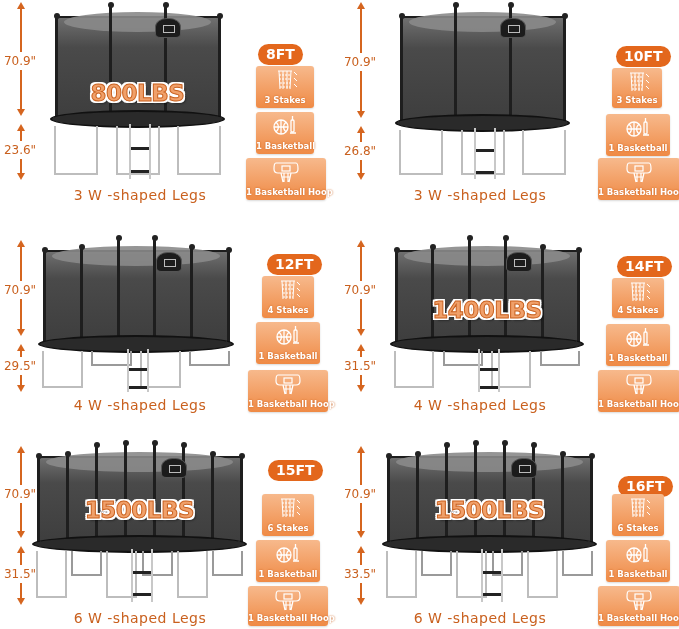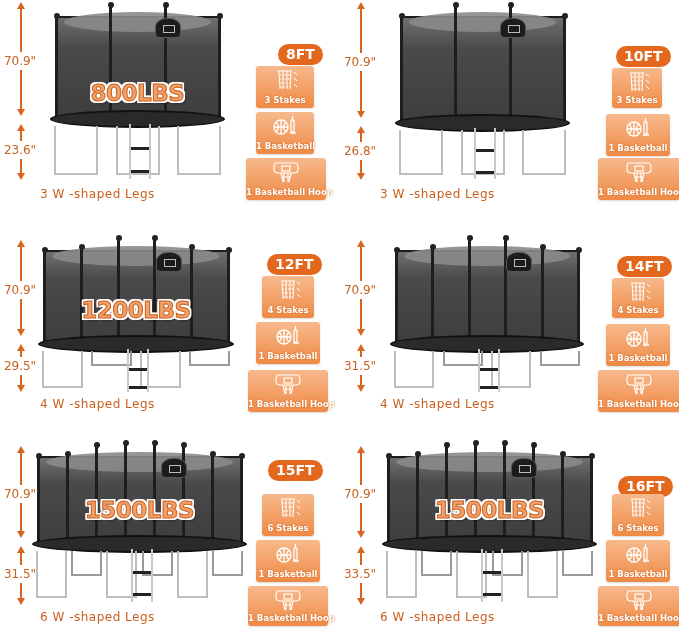--- a/index.html
+++ b/index.html
@@ -47,21 +47,21 @@
   .lbs {
     position: absolute; text-align: center; font-weight: bold;
     font-family: "DejaVu Sans", sans-serif; font-size: 23px; color: #f0a06a;
     letter-spacing: -0.5px;
     text-shadow: -2px -2px 0 #fff, 2px -2px 0 #fff, -2px 2px 0 #fff, 2px 2px 0 #fff,
                  0 2px 0 #fff, 0 -2px 0 #fff, 2px 0 0 #fff, -2px 0 0 #fff,
                  3px 3px 2px rgba(0,0,0,.35);
     -webkit-text-stroke: 1px #c9601e;
   }
   .legs-label {
-    position: absolute; font-size: 12px; color: #c9601e;
+    position: absolute; text-align: center; font-size: 14px; color: #c9601e;
     font-family: "DejaVu Sans", sans-serif; letter-spacing: 0.5px;
   }
 
   .size-badge {
     position: absolute; height: 21px; padding: 0 8px; border-radius: 11px;
     background: #e3671c; color: #fff; font-weight: bold; font-size: 14px;
     line-height: 21px; text-align: center; font-family: "DejaVu Sans", sans-serif;
   }
   .acc {
     position: absolute; border-radius: 3px;
@@ -112,21 +112,21 @@
         <div class="leg" style="left:4px;top:126px;width:44px;height:49px;"></div>
         <div class="leg" style="left:66px;top:126px;width:44px;height:49px;"></div>
         <div class="leg" style="left:127px;top:126px;width:44px;height:49px;"></div>
         <div class="ladder" style="left:79px;top:124px;width:22px;height:55px;">
           <div class="rung" style="top:23px;"></div>
           <div class="rung" style="top:46px;"></div>
         </div>
       </div>
     <div class="lbs" style="left: 50px; width: 175px; top: 80px;">800LBS</div>
     <div class="legs-label" style="left: 40px; width: 200px; top: 187px;">3 W -shaped Legs</div>
-    <div class="size-badge" style="left: 258px; top: 44px; margin-left: 20px;">8FT</div>
+    <div class="size-badge" style="left: 258px; top: 44px;">8FT</div>
     <div class="acc acc0" style="left: 256px; top: 66px; width: 58px; height: 42px;">
       <div class="acc-icon"><svg width="100%" height="22" viewBox="0 0 40 22">
             <g stroke="#fff" stroke-width="1" fill="none">
           <path d="M13 2 L27 2 M14 2 L15 20 M18 2 L18 20 M22 2 L22 20 M26 2 L25 20"></path>
           <path d="M14 6 L26 6 M14 10 L26 10 M15 14 L25 14 M15 18 L25 18" stroke-dasharray="2 1"></path>
           <path d="M29 3 l3 3 M29 9 l3 3 M29 15 l3 3"></path>
             </g>
           </svg></div>
       <div class="acc-label">3 Stakes</div>
     </div>
@@ -258,21 +258,20 @@
         <div class="mat" style="left:0;top:125px;width:196px;height:18px;"></div>
         <div class="leg" style="left:4px;top:141px;width:41px;height:37px;"></div>
         <div class="leg dark" style="left:53px;top:141px;width:41px;height:15px;"></div>
         <div class="leg" style="left:102px;top:141px;width:41px;height:37px;"></div>
         <div class="leg dark" style="left:151px;top:141px;width:41px;height:15px;"></div>
         <div class="ladder" style="left:89px;top:139px;width:22px;height:43px;">
           <div class="rung" style="top:19px;"></div>
           <div class="rung" style="top:37px;"></div>
         </div>
       </div>
-    <div class="lbs" style="left: 38px; width: 196px; top: 87px;">1200LBS</div>
     <div class="legs-label" style="left: 40px; width: 200px; top: 187px;">4 W -shaped Legs</div>
     <div class="size-badge" style="left: 267px; top: 44px;">12FT</div>
     <div class="acc acc0" style="left: 262px; top: 66px; width: 52px; height: 42px;">
       <div class="acc-icon"><svg width="100%" height="22" viewBox="0 0 40 22">
             <g stroke="#fff" stroke-width="1" fill="none">
           <path d="M13 2 L27 2 M14 2 L15 20 M18 2 L18 20 M22 2 L22 20 M26 2 L25 20"></path>
           <path d="M14 6 L26 6 M14 10 L26 10 M15 14 L25 14 M15 18 L25 18" stroke-dasharray="2 1"></path>
           <path d="M29 3 l3 3 M29 9 l3 3 M29 15 l3 3"></path>
             </g>
           </svg></div>
@@ -335,20 +334,21 @@
         <div class="mat" style="left:0;top:125px;width:194px;height:18px;"></div>
         <div class="leg" style="left:4px;top:141px;width:40px;height:37px;"></div>
         <div class="leg dark" style="left:53px;top:141px;width:40px;height:15px;"></div>
         <div class="leg" style="left:101px;top:141px;width:40px;height:37px;"></div>
         <div class="leg dark" style="left:150px;top:141px;width:40px;height:15px;"></div>
         <div class="ladder" style="left:88px;top:139px;width:22px;height:43px;">
           <div class="rung" style="top:19px;"></div>
           <div class="rung" style="top:37px;"></div>
         </div>
       </div>
+    <div class="lbs" style="left: 50px; width: 194px; top: 87px;">1400LBS</div>
     <div class="legs-label" style="left: 40px; width: 200px; top: 187px;">4 W -shaped Legs</div>
     <div class="size-badge" style="left: 277px; top: 46px;">14FT</div>
     <div class="acc acc0" style="left: 272px; top: 68px; width: 52px; height: 40px;">
       <div class="acc-icon"><svg width="100%" height="22" viewBox="0 0 40 22">
             <g stroke="#fff" stroke-width="1" fill="none">
           <path d="M13 2 L27 2 M14 2 L15 20 M18 2 L18 20 M22 2 L22 20 M26 2 L25 20"></path>
           <path d="M14 6 L26 6 M14 10 L26 10 M15 14 L25 14 M15 18 L25 18" stroke-dasharray="2 1"></path>
           <path d="M29 3 l3 3 M29 9 l3 3 M29 15 l3 3"></path>
             </g>
           </svg></div>

